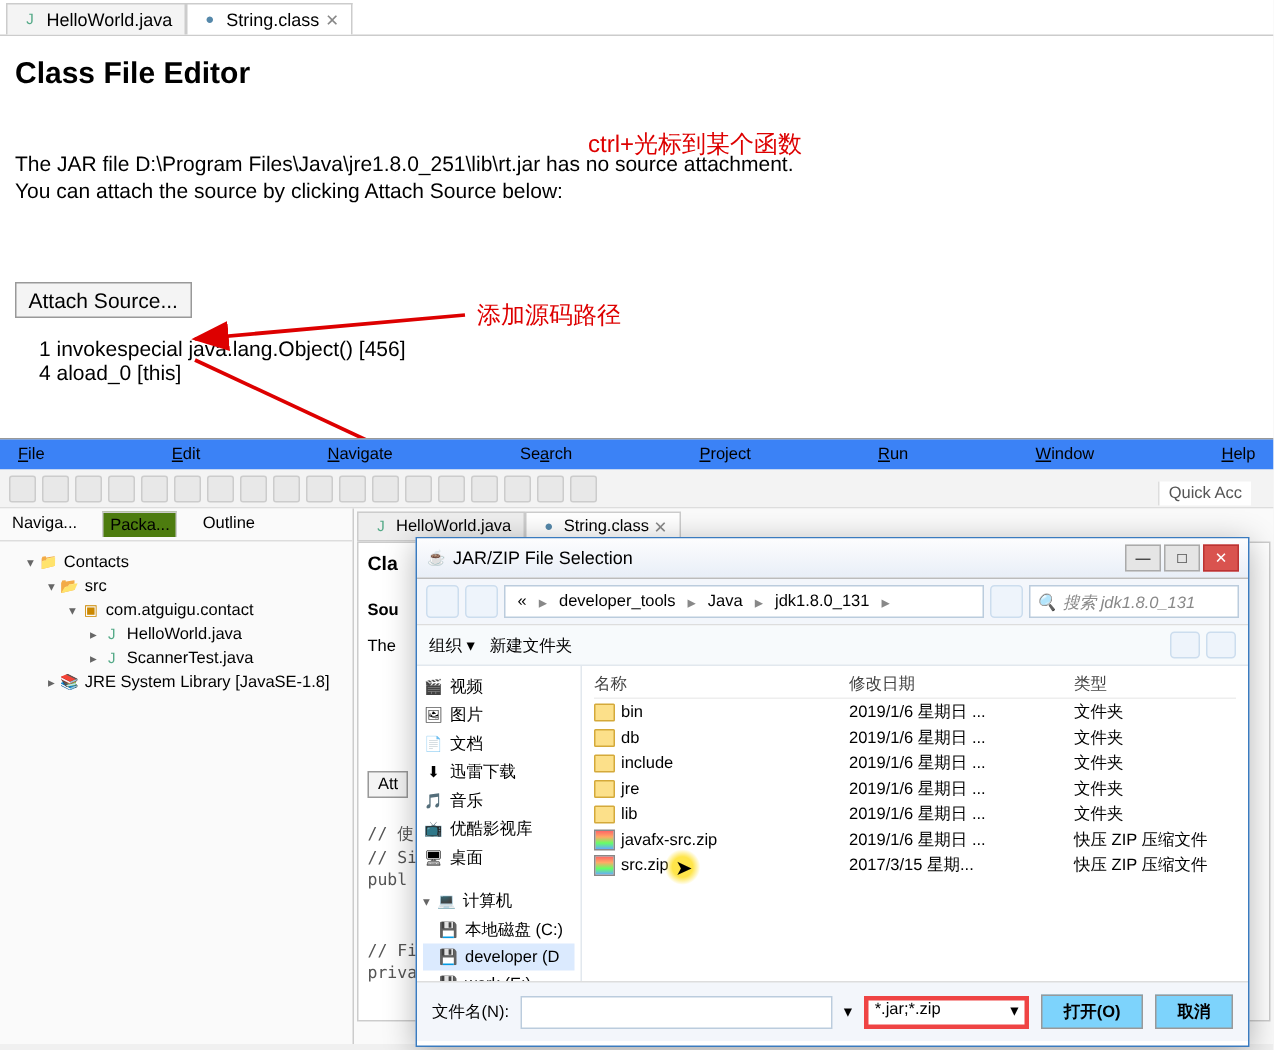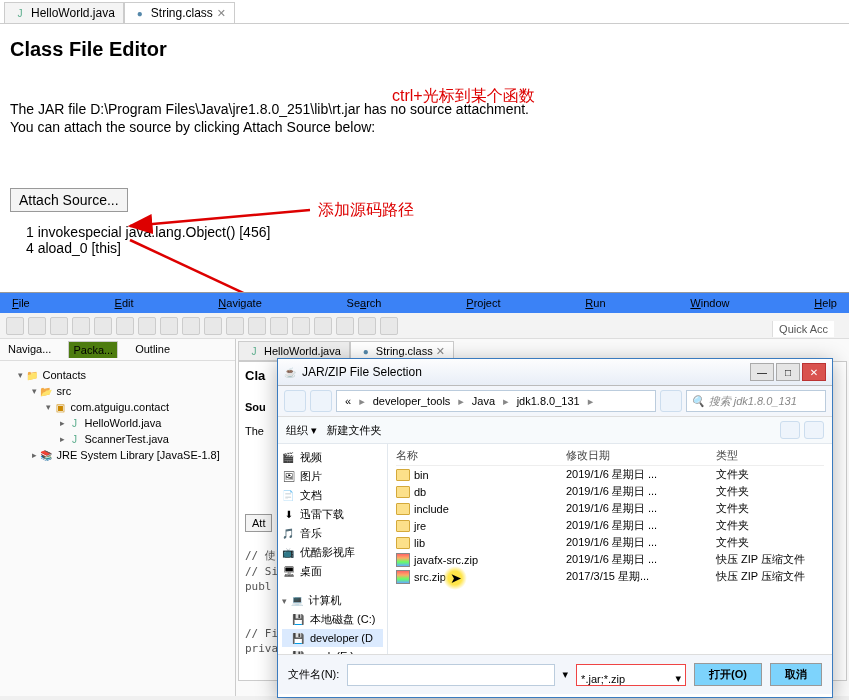--- a/index.html
+++ b/index.html
@@ -79,21 +79,21 @@
 .list-head .c3 { flex: 1; }
 .list-row { display: flex; padding: 1px 0; cursor: pointer; }
 .list-row .c1 { width: 170px; display: flex; align-items: center; gap: 4px; }
 .list-row .c2 { width: 150px; }
 .list-row .c3 { flex: 1; }
 .folder-ico { width: 14px; height: 12px; background: #fce08a; border: 1px solid #d4a93a; border-radius: 1px; }
 .zip-ico { width: 14px; height: 14px; background: linear-gradient(#f66,#fa6,#6f6,#6af); border: 1px solid #888; }
 .dlg-foot { display: flex; align-items: center; padding: 8px 10px; gap: 8px; background: #f3f6fb; border-top: 1px solid #ddd; }
 .dlg-foot label { font-size: 11px; }
 .dlg-foot .fname { flex: 1; height: 22px; border: 1px solid #bcd; background: #fff; }
-.dlg-foot .ftype { width: 110px; height: 22px; border: 1px solid #ef4444; background: #fff; font-size: 11px; display: flex; align-items: flex-end; padding: 0 4px; }
+.dlg-foot .ftype { width: 110px; height: 22px; border: 3px solid #ef4444; background: #fff; font-size: 11px; display: flex; align-items: flex-start; padding: 0 4px; }
 .dlg-btn { padding: 3px 14px; font-size: 11px; background: #7dd3fc; border: 1px solid #999; cursor: pointer; font-weight: bold; }
 
 
 .cursor-spot { position: absolute; width: 24px; height: 24px; background: radial-gradient(#ffe54a 40%, rgba(255,229,74,0) 70%); border-radius: 50%; z-index: 60; }
 .cursor-arrow { position: absolute; z-index: 61; font-size: 14px; }
 </style>
 </head>
 <body>
 
 <div class="top-tabs">

